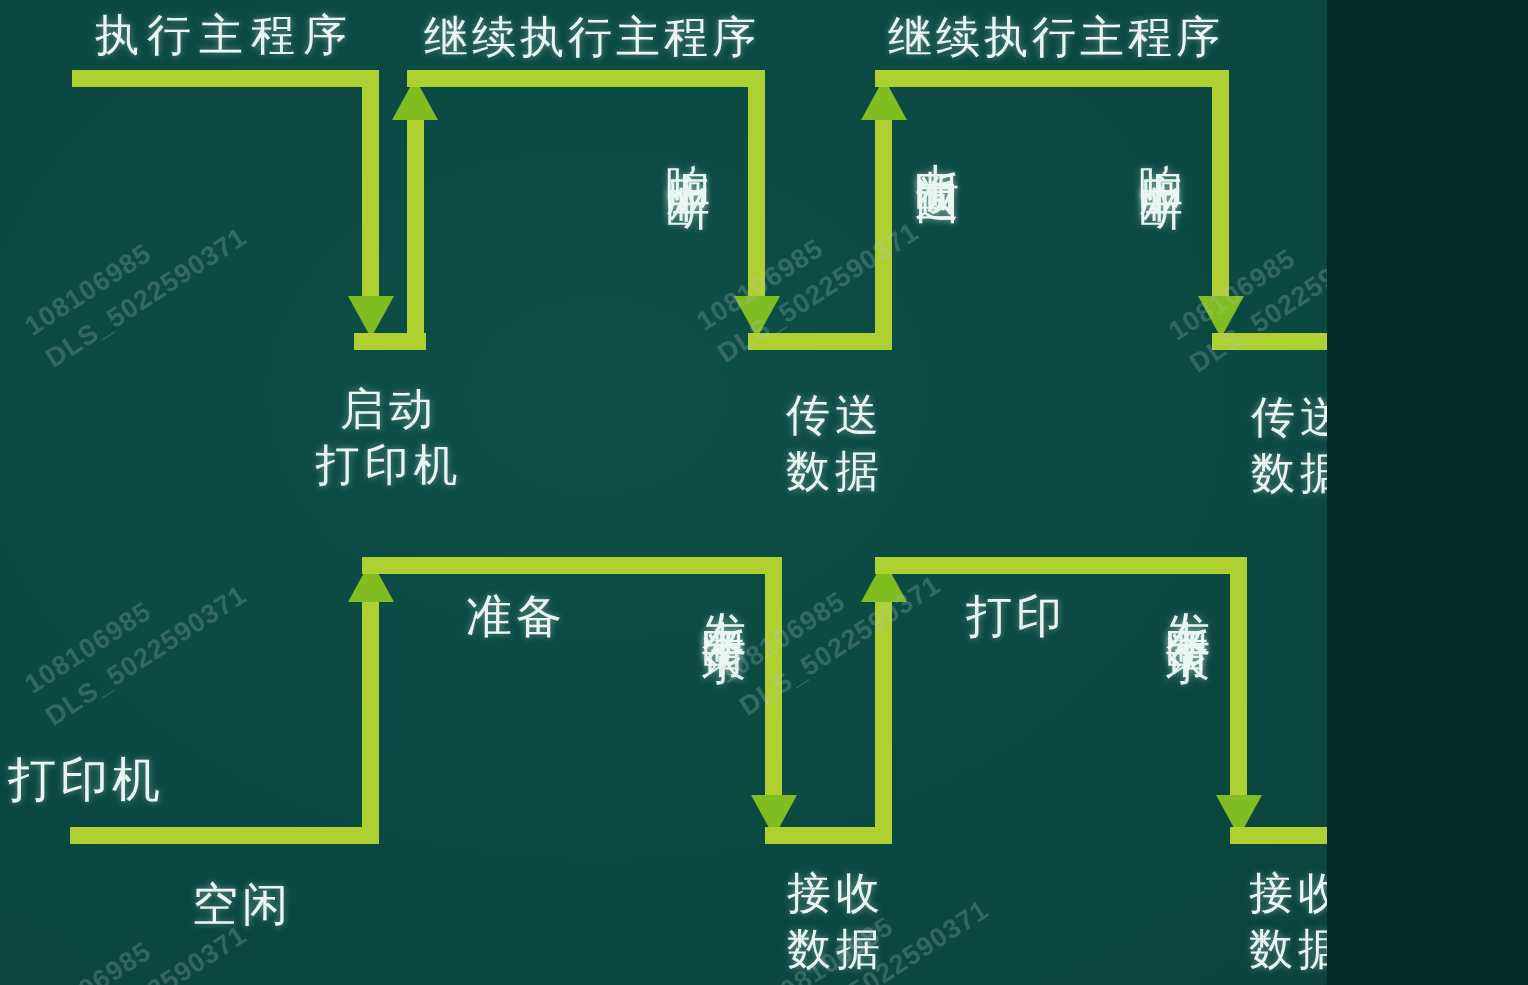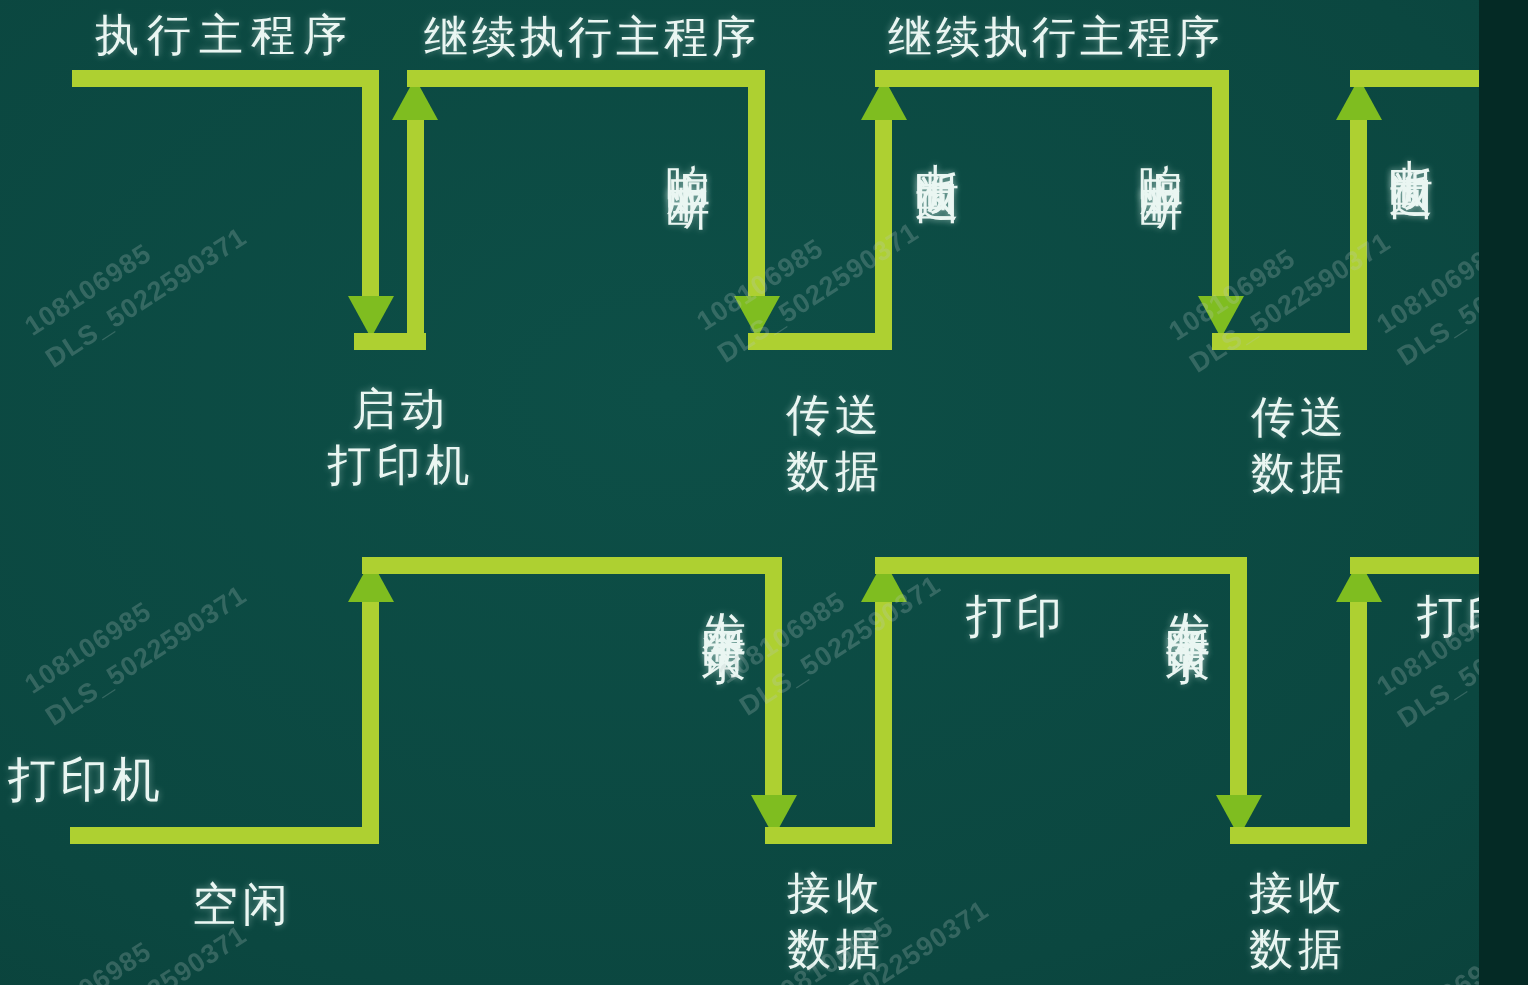--- a/index.html
+++ b/index.html
@@ -1,18 +1,18 @@
 <!DOCTYPE html>
 <html style="--background: #0b4740; --line: #aed031; --arrow: #7fbd20; --text: #eaf6f2; --watermark: #b9c7c5;"><head>
 <meta charset="utf-8">
 <style>
   html,body{margin:0;padding:0;background:#042a25;}
   .stage{
     position:relative;
-    width:1479px;height:985px;
+    width:1327px;height:985px;
     overflow:hidden;
     background:radial-gradient(120% 120% at 45% 40%, #0d4f47 0%, var(--background,#0b4740) 52%, #093a33 100%);
     font-family:"Liberation Serif","DejaVu Serif",serif;
   }
   .seg{position:absolute;background:var(--line,#aed031);}
   .arr{position:absolute;width:0;height:0;border-left:23px solid transparent;border-right:23px solid transparent;}
   .arr.down{border-top:42px solid var(--arrow,#7fbd20);}
   .arr.up{border-bottom:42px solid var(--arrow,#7fbd20);}
   .lbl{
     position:absolute;color:var(--text,#eaf6f2);
@@ -82,34 +82,35 @@
   <div class="lbl" style="left:424px;top:8px;">继续执行主程序</div>
   <div class="lbl" style="left:888px;top:8px;">继续执行主程序</div>
 
   <div class="lbl prt-name" style="left:8px;top:748px;">打印机</div>
 
   <div class="lbl vlabel" style="left:688px;top:130px;">响应中断</div>
   <div class="lbl vlabel" style="left:937px;top:128px;">中断返回</div>
   <div class="lbl vlabel" style="left:1161px;top:130px;">响应中断</div>
   <div class="lbl vlabel" style="left:1411px;top:124px;">中断返回</div>
 
-  <div class="lbl mlabel" style="left:401px;top:382px;">
+  <div class="lbl mlabel" style="left:389px;top:382px;">
     <span>启动</span>
     <span>打印机</span>
   </div>
   <div class="lbl mlabel" style="left:835px;top:388px;">
     <span>传送</span>
     <span>数据</span>
   </div>
   <div class="lbl mlabel" style="left:1300px;top:390px;">
     <span>传送</span>
     <span>数据</span>
   </div>
 
   <div class="lbl" style="left:192px;top:874px;font-size:46px;">空闲</div>
+  <div class="lbl" style="left:466px;top:586px;font-size:46px;">准备</div>
   <div class="lbl" style="left:966px;top:586px;font-size:46px;">打印</div>
   <div class="lbl" style="left:1417px;top:586px;font-size:46px;">打印</div>
 
   <div class="lbl vlabel" style="left:724px;top:578px;">发中断请求</div>
   <div class="lbl vlabel" style="left:1188px;top:578px;">发中断请求</div>
 
   <div class="lbl mlabel" style="left:836px;top:866px;">
     <span>接收</span>
     <span>数据</span>
   </div>

